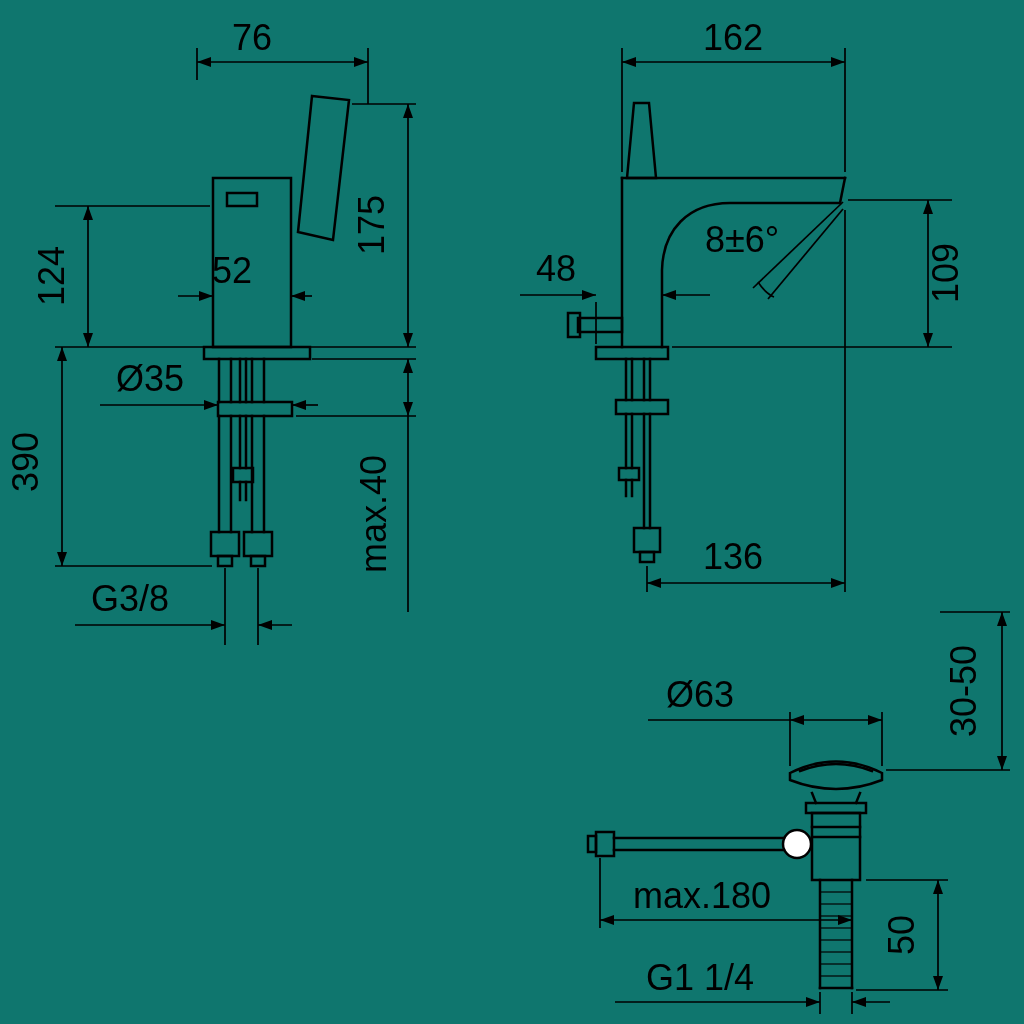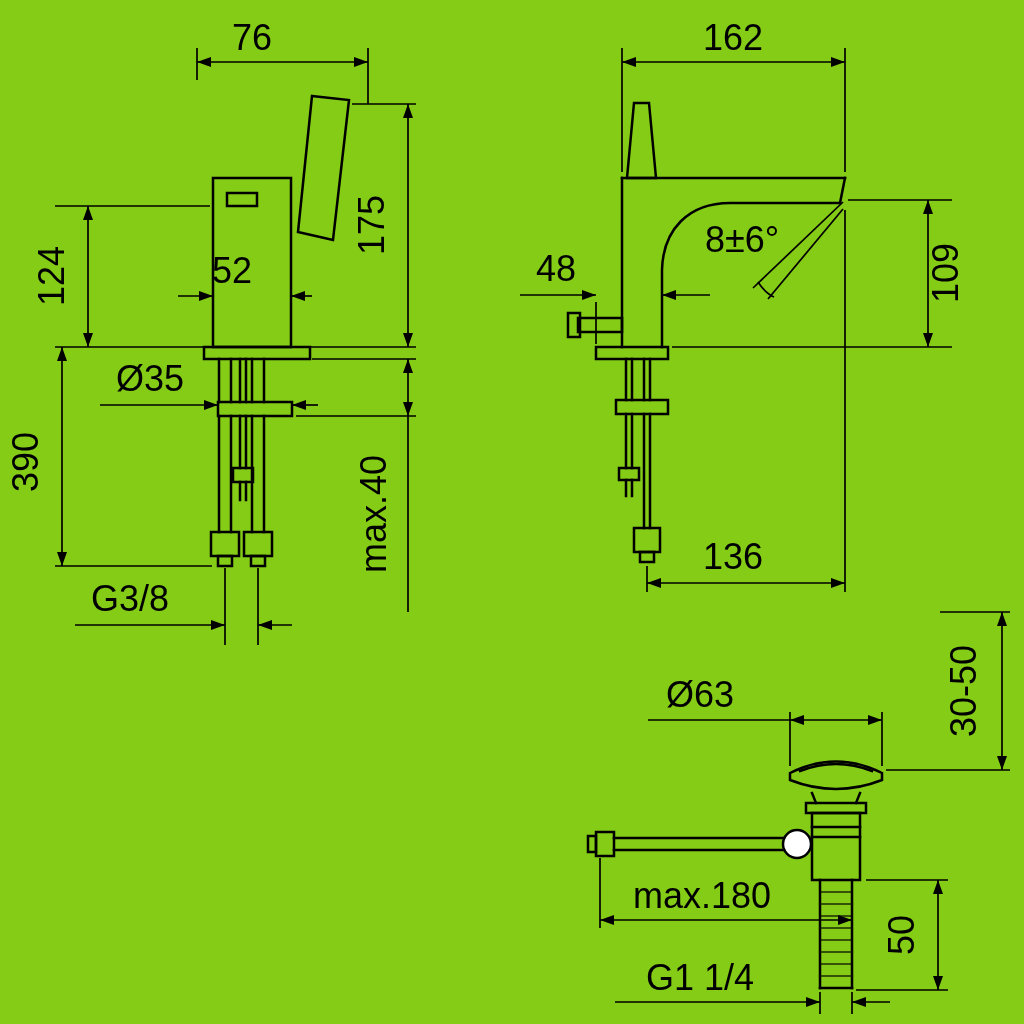--- a/index.html
+++ b/index.html
@@ -1,16 +1,16 @@
 <!DOCTYPE html>
 <html><head>
 <meta charset="utf-8">
 <style>
   html,body{margin:0;padding:0;background:#ffffff;}
-  .stage{position:relative;width:1024px;height:1024px;background:#84cc16;overflow:hidden;}
+  .stage{position:relative;width:1024px;height:1024px;background:#0f766e;overflow:hidden;}
   svg{display:block;}
   
   .o line,.o path,.o polygon,.o rect,.o circle{stroke:#000;stroke-width:2.5;fill:none;stroke-linecap:square;}
   .o rect.solid, .o circle.solid{fill:#fff;}
   
   .t line{stroke:#000;stroke-width:1.2;}
   
   .d line,.d path{stroke:#000;stroke-width:1.7;fill:none;}
   .lbl{font-family:"Liberation Sans","DejaVu Sans",sans-serif;font-size:36px;fill:#000;text-anchor:middle;}
 </style>

